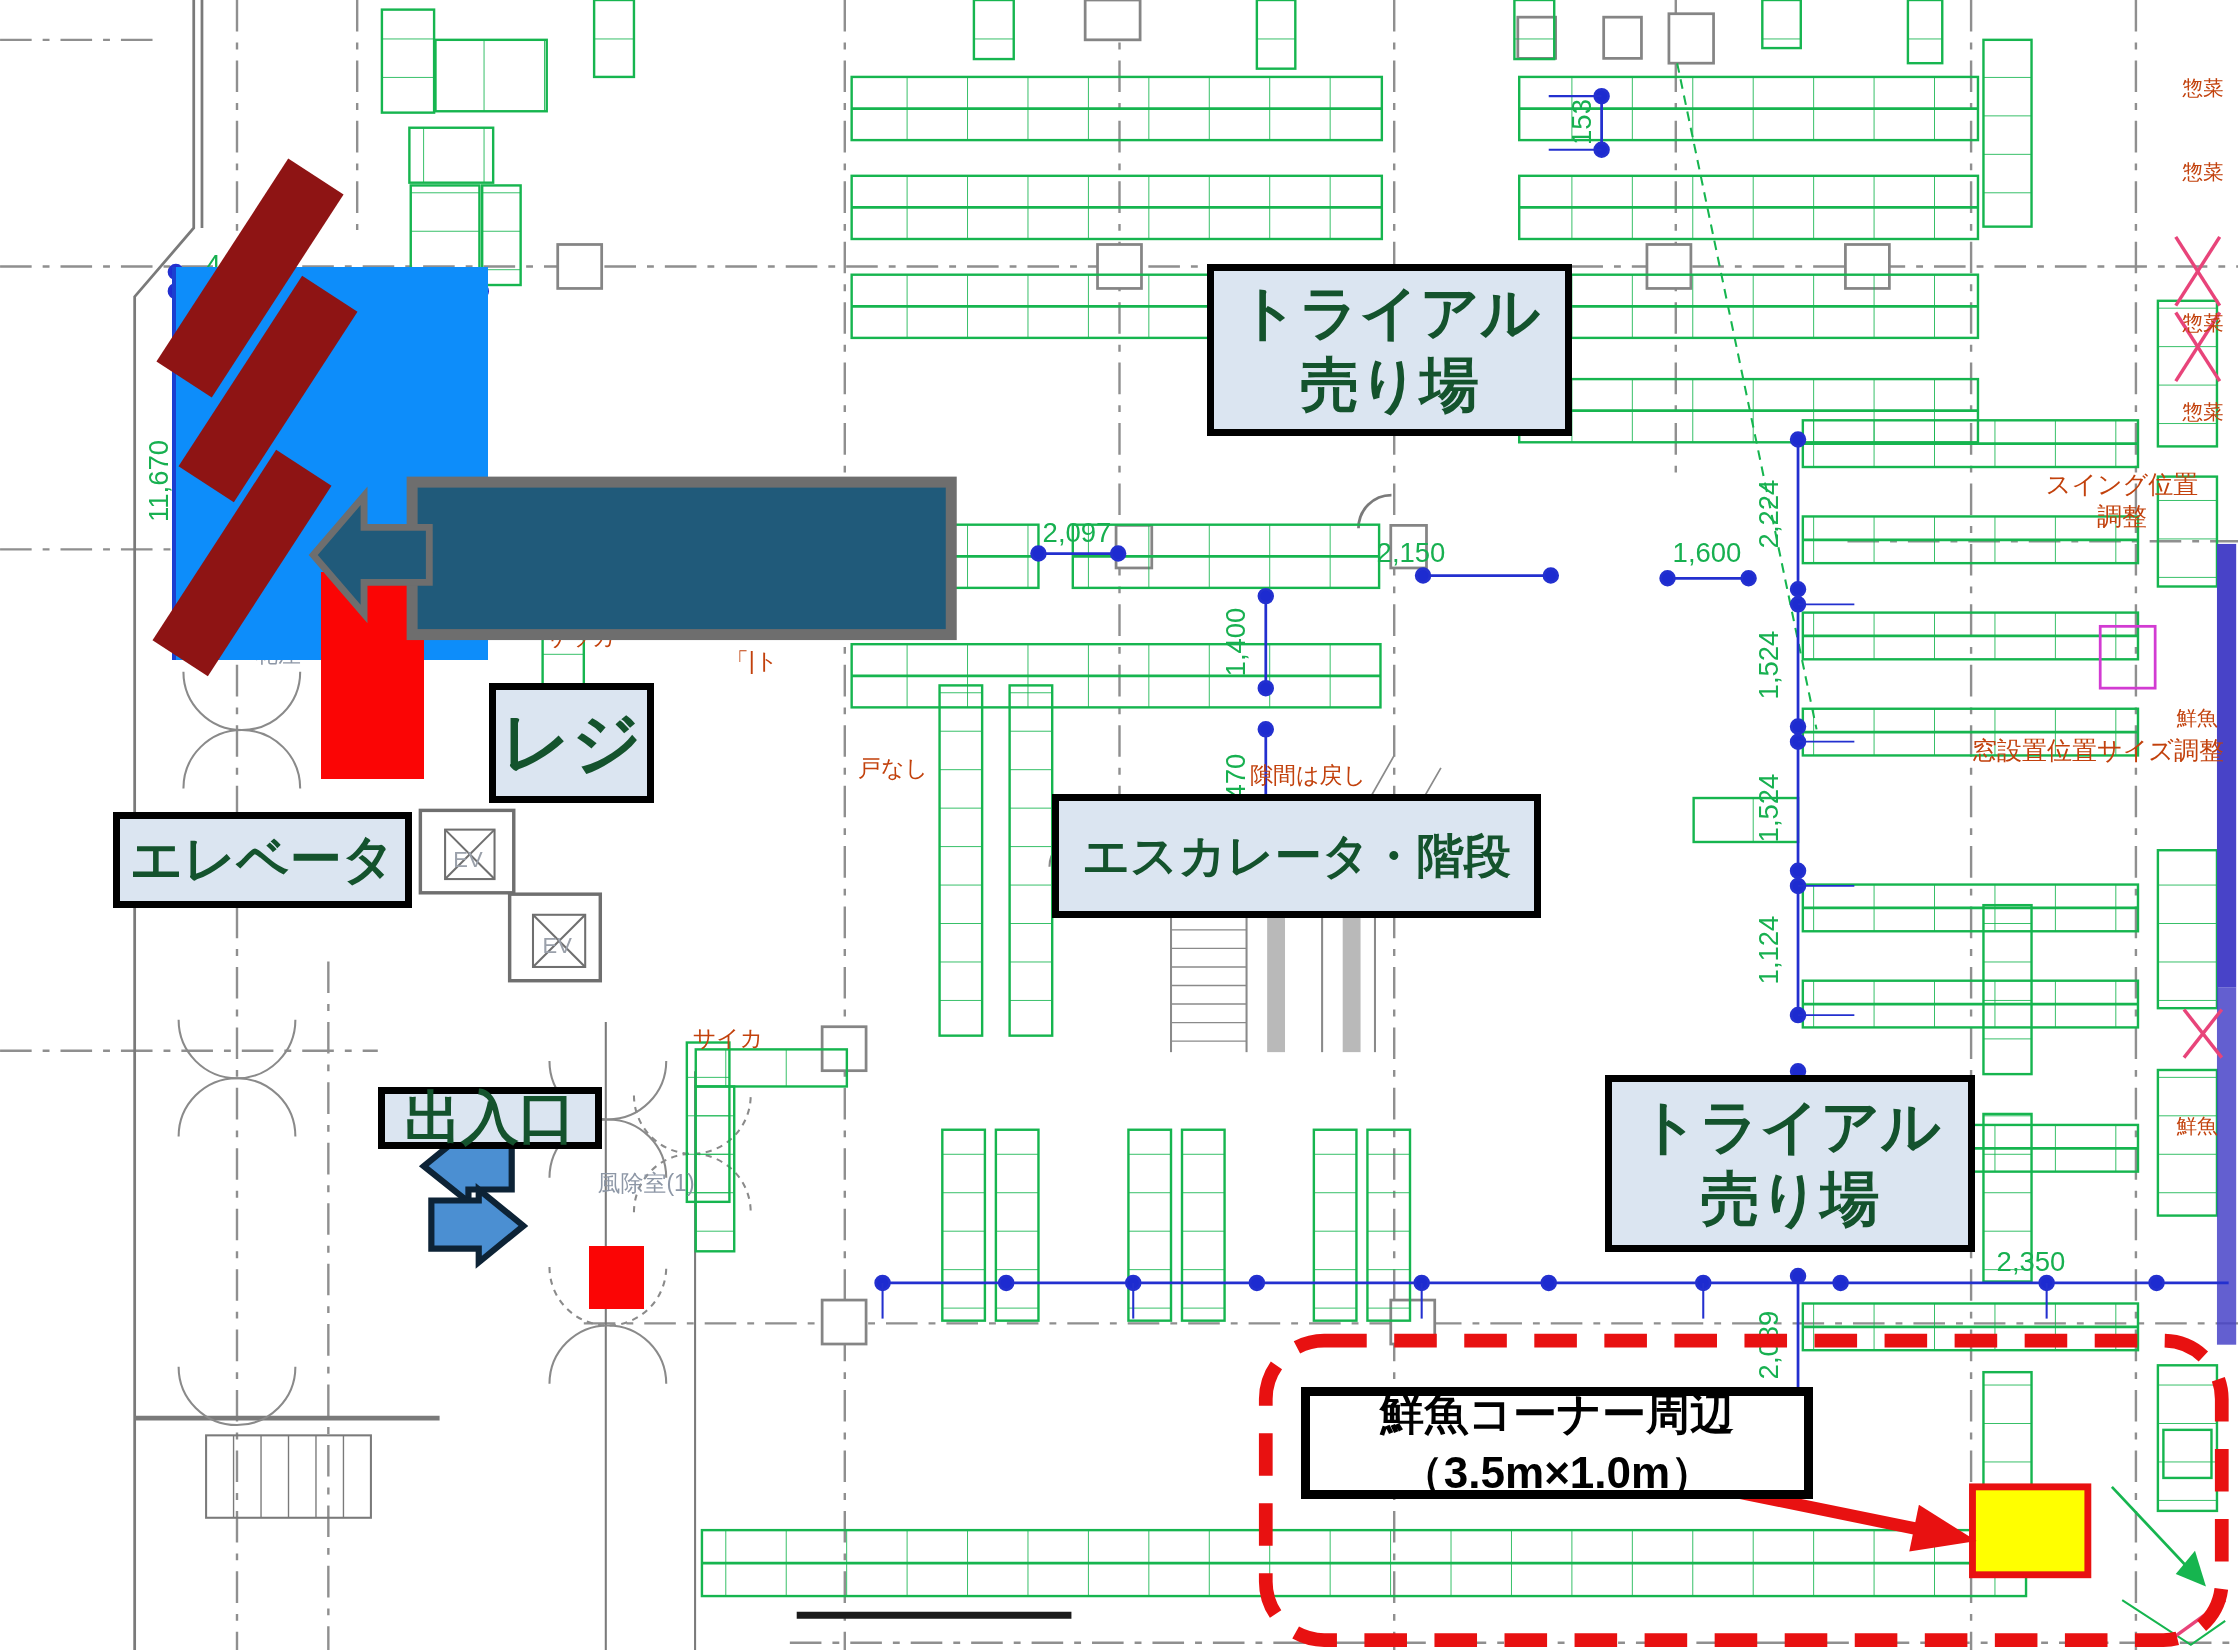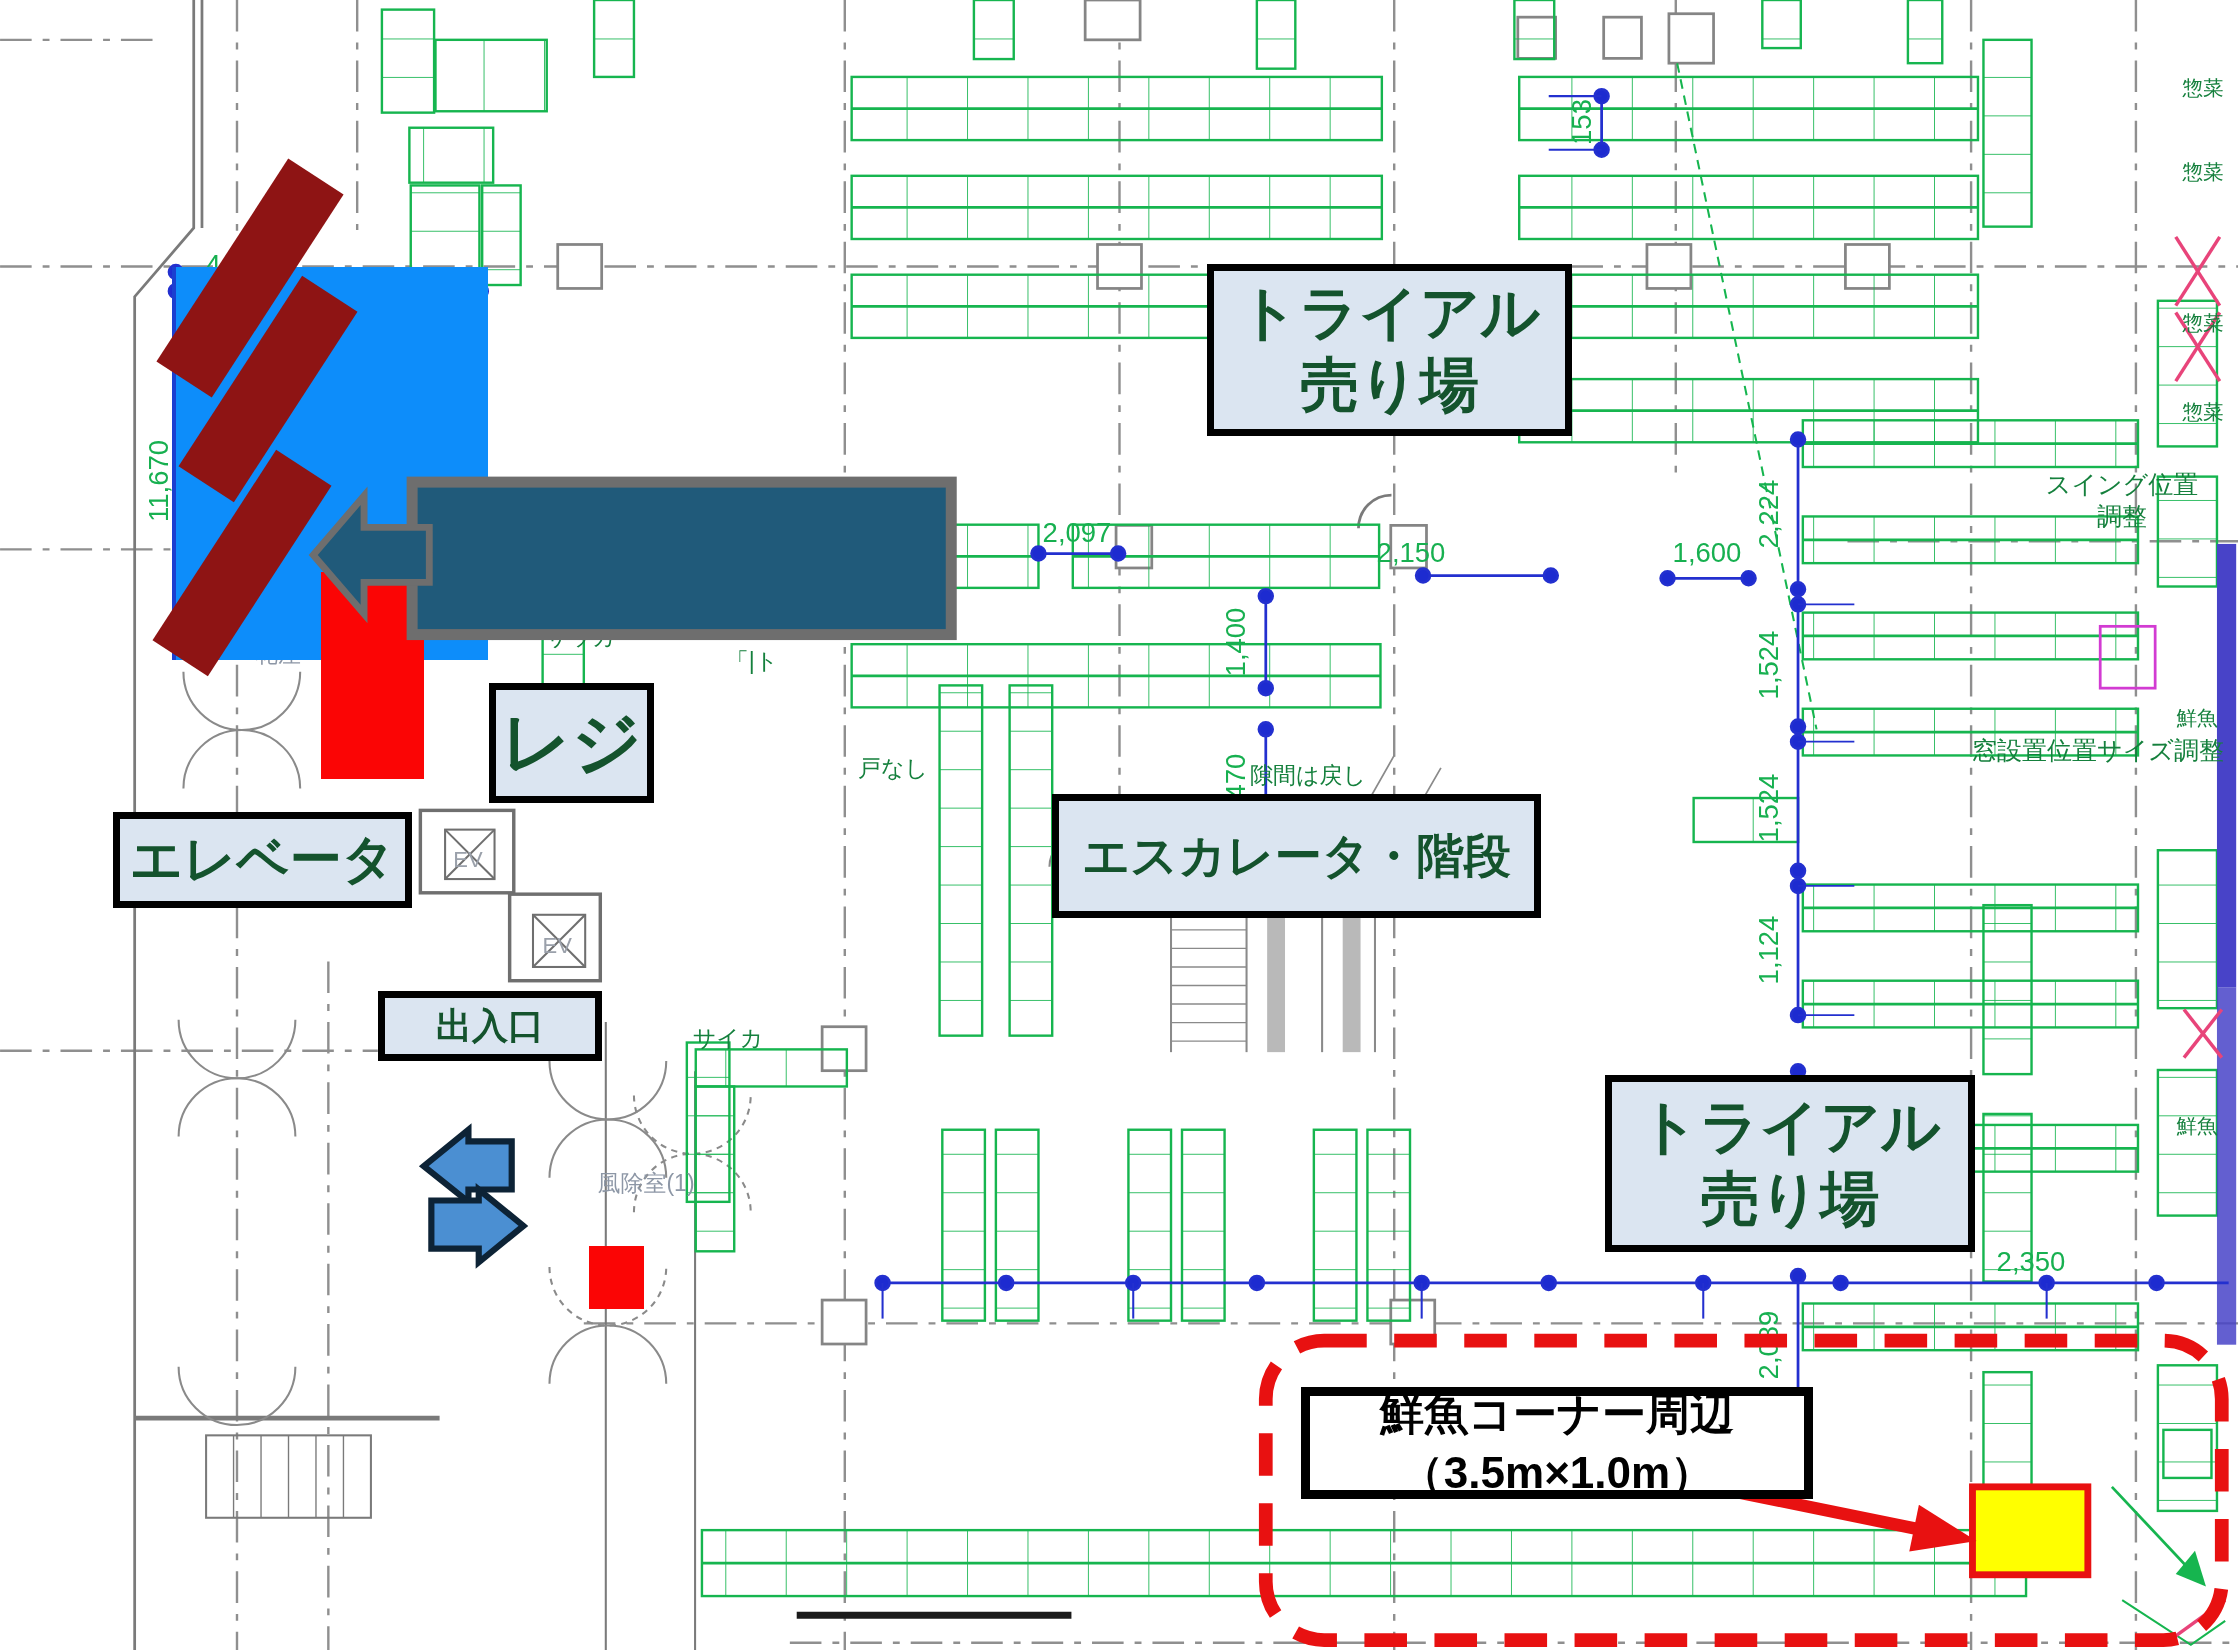--- a/index.html
+++ b/index.html
@@ -11,21 +11,21 @@
        display:flex;flex-direction:column;align-items:center;justify-content:center;
        font-weight:bold;color:#14532d;text-align:center;line-height:1.22;z-index:40}
   .whitelbl{position:absolute;background:#fff;border:9px solid #000;box-sizing:border-box;
        display:flex;flex-direction:column;align-items:center;justify-content:center;
        font-weight:bold;color:#000;text-align:center;line-height:1.35;z-index:44}
   
   .dim{position:absolute;color:#17b050;font-size:27.5px;white-space:nowrap;
        transform:translate(-50%,-50%);z-index:12}
   .dim.v{transform:translate(-50%,-50%) rotate(-90deg)}
   
-  .ptext{position:absolute;color:#15803d;font-size:23px;white-space:nowrap;
+  .ptext{position:absolute;color:#c2410c;font-size:23px;white-space:nowrap;
        transform:translate(-50%,-50%);z-index:12}
   .ptext.gray{color:#8d97a6}
   .ptext.vsmall{font-size:20.6px}
   
   .bluezone{position:absolute;left:172px;top:267px;width:312px;height:393px;
        background:#0d8dfa;border-left:4.1px solid #1b3fd0;z-index:20}
   .stripe{position:absolute;width:66px;height:227px;background:#8e1414;
        transform:translate(-50%,-50%) rotate(33deg);z-index:21}
   .redblock{position:absolute;background:#fb0505;z-index:22}
   .lbl .l1,.lbl .l2,.whitelbl .l1,.whitelbl .l2{display:block}
@@ -370,21 +370,21 @@
   </div>
 
   <div class="lbl" style="left:489px;top:683px;width:165px;height:120px;font-size:69px">
     <span>レジ</span>
   </div>
 
   <div class="lbl" style="left:113px;top:812px;width:299px;height:96px;font-size:52px">
     <span>エレベータ</span>
   </div>
 
-  <div class="lbl" style="left:378px;top:991px;width:224px;height:70px;font-size:36px">
+  <div class="lbl" style="left:378px;top:1087px;width:224px;height:62px;font-size:57px">
     <span>出入口</span>
   </div>
 
   <div class="lbl" style="left:1052px;top:794px;width:489px;height:124px;font-size:47px">
     <span>エスカレータ・階段</span>
   </div>
 
   <div class="lbl" style="left:1605px;top:1075px;width:370px;height:177px;font-size:59px">
     <span class="l1">トライアル</span>
     <span class="l2">売り場</span>

